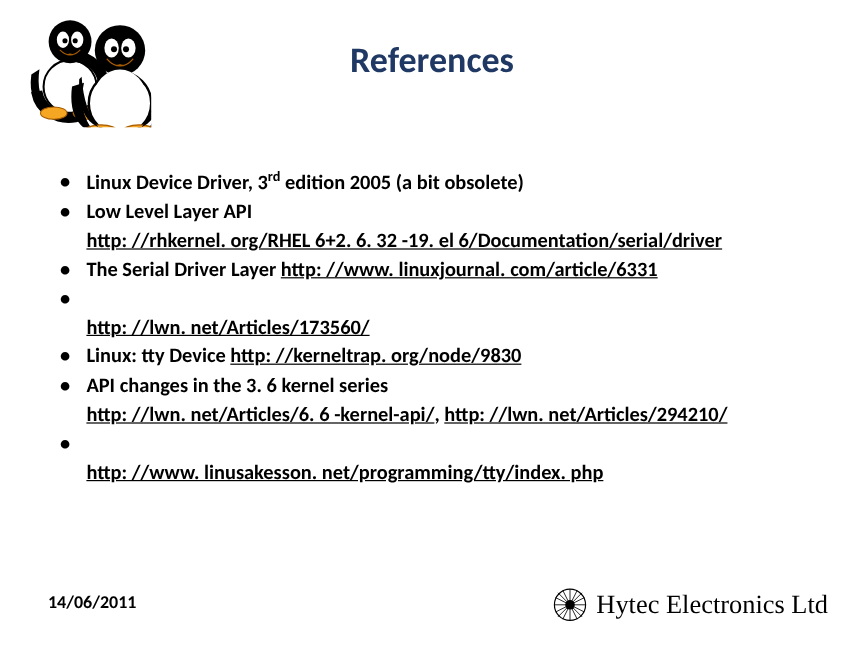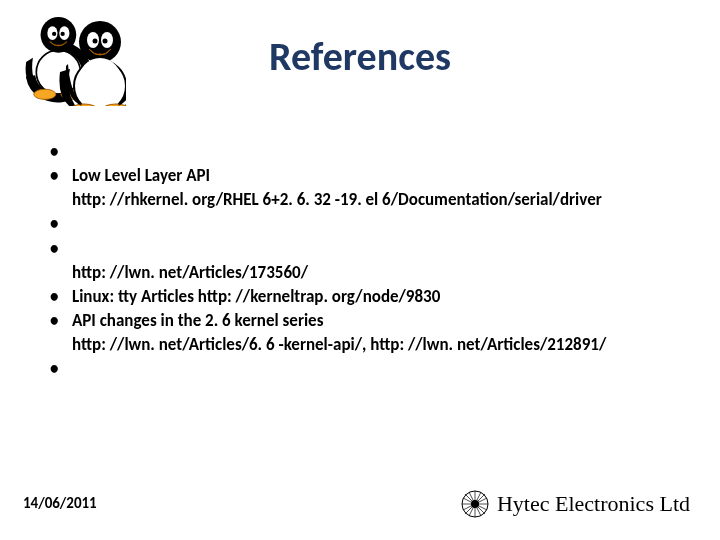--- a/index.html
+++ b/index.html
@@ -15,43 +15,43 @@
     position: absolute;
     top: 6px;
     left: 6px;
   }
   .title {
     position: absolute;
     top: 32px;
     left: 0;
     width: 720px;
     text-align: center;
-    font-size: 40px;
+    font-size: 30px;
     font-weight: 700;
     color: #1f3864;
   }
   .content {
     position: absolute;
     top: 140px;
     left: 50px;
     right: 40px;
     font-size: 17px;
     font-weight: 700;
     color: #000;
     line-height: 1.42;
   }
   .item { display: flex; }
   .bullet { width: 22px; flex-shrink: 0; }
   .indent { padding-left: 22px; }
-  .link { }
+  .link { text-decoration: underline; }
   .sup { font-size: 0.7em; vertical-align: super; }
   .footer-date {
     position: absolute;
     bottom: 28px;
-    left: 23px;
+    left: 40px;
     font-size: 15px;
     font-weight: 700;
   }
   .footer-company {
     position: absolute;
     bottom: 22px;
     right: 30px;
     font-family: "Times New Roman", serif;
     font-size: 22px;
     display: flex;
@@ -100,50 +100,55 @@
       <path d="M76 50 Q74 78 62 92 Q80 84 78 52 Z" fill="#000"></path>
     </g>
   </svg>
 </div>
 
 <div class="title">References</div>
 
 <div class="content">
   <div class="item">
     <span class="bullet">•</span>
+    <span><span>Linux Device Driver, 3</span><span class="sup">rd</span><span> edition 2005 (a bit obsolete)</span></span>
   </div>
   <div class="item">
     <span class="bullet">•</span>
       <span>Low Level Layer API</span>
   </div>
   <div class="indent">
     <span class="link">http: //rhkernel. org/RHEL 6+2. 6. 32 -19. el 6/Documentation/serial/driver</span>
   </div>
   <div class="item">
     <span class="bullet">•</span>
+    <span><span>The Serial Driver Layer </span><span class="link">http: //www. linuxjournal. com/article/6331</span></span>
   </div>
   <div class="item">
     <span class="bullet">•</span>
   </div>
   <div class="indent">
     <span class="link">http: //lwn. net/Articles/173560/</span>
   </div>
   <div class="item">
     <span class="bullet">•</span>
-    <span><span>Linux: tty Articles </span><span class="link">http: //kerneltrap. org/node/9830</span></span>
+    <span><span>Linux: tty Device </span><span class="link">http: //kerneltrap. org/node/9830</span></span>
   </div>
   <div class="item">
     <span class="bullet">•</span>
-      <span>API changes in the 2. 6 kernel series</span>
+      <span>API changes in the 3. 6 kernel series</span>
   </div>
   <div class="indent">
-    <span class="link">http: //lwn. net/Articles/6. 6 -kernel-api/</span><span>,  </span><span class="link">http: //lwn. net/Articles/212891/</span>
+    <span class="link">http: //lwn. net/Articles/6. 6 -kernel-api/</span><span>,  </span><span class="link">http: //lwn. net/Articles/294210/</span>
   </div>
   <div class="item">
     <span class="bullet">•</span>
+  </div>
+  <div class="indent">
+    <span class="link">http: //www. linusakesson. net/programming/tty/index. php</span>
   </div>
 </div>
 
 <div class="footer-date">14/06/2011</div>
 
 <div class="footer-company">
   <svg class="logo" width="28" height="28" viewBox="0 0 28 28">
     <circle cx="14" cy="14" r="13" fill="none" stroke="#000" stroke-width="1"></circle>
     <g stroke="#000" stroke-width="0.7">
       <line x1="14" y1="1" x2="14" y2="27"></line>

